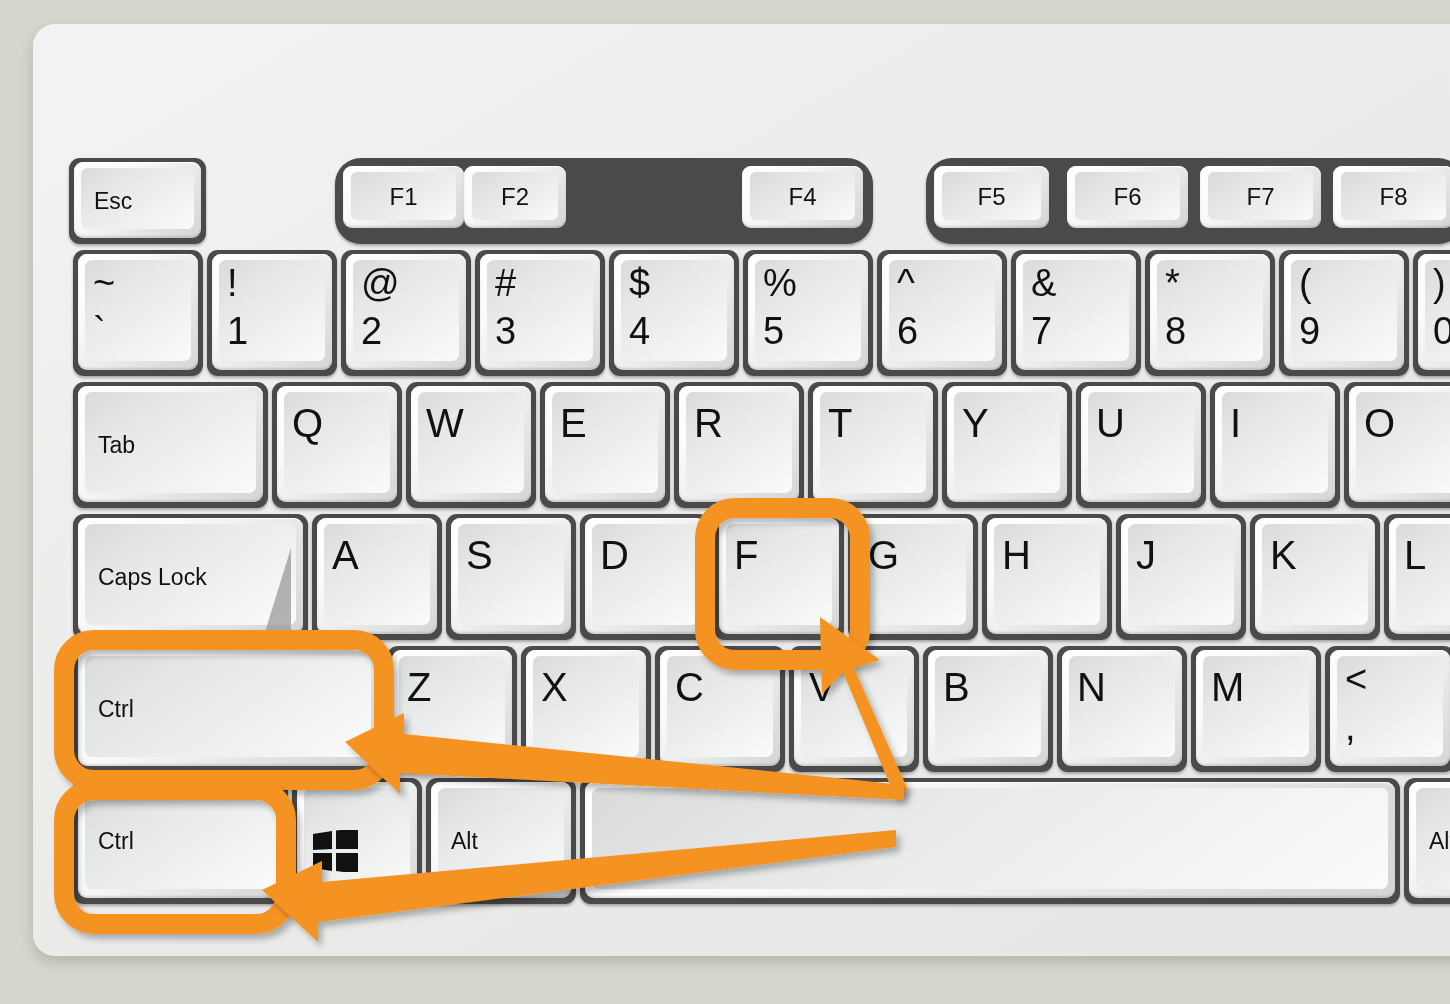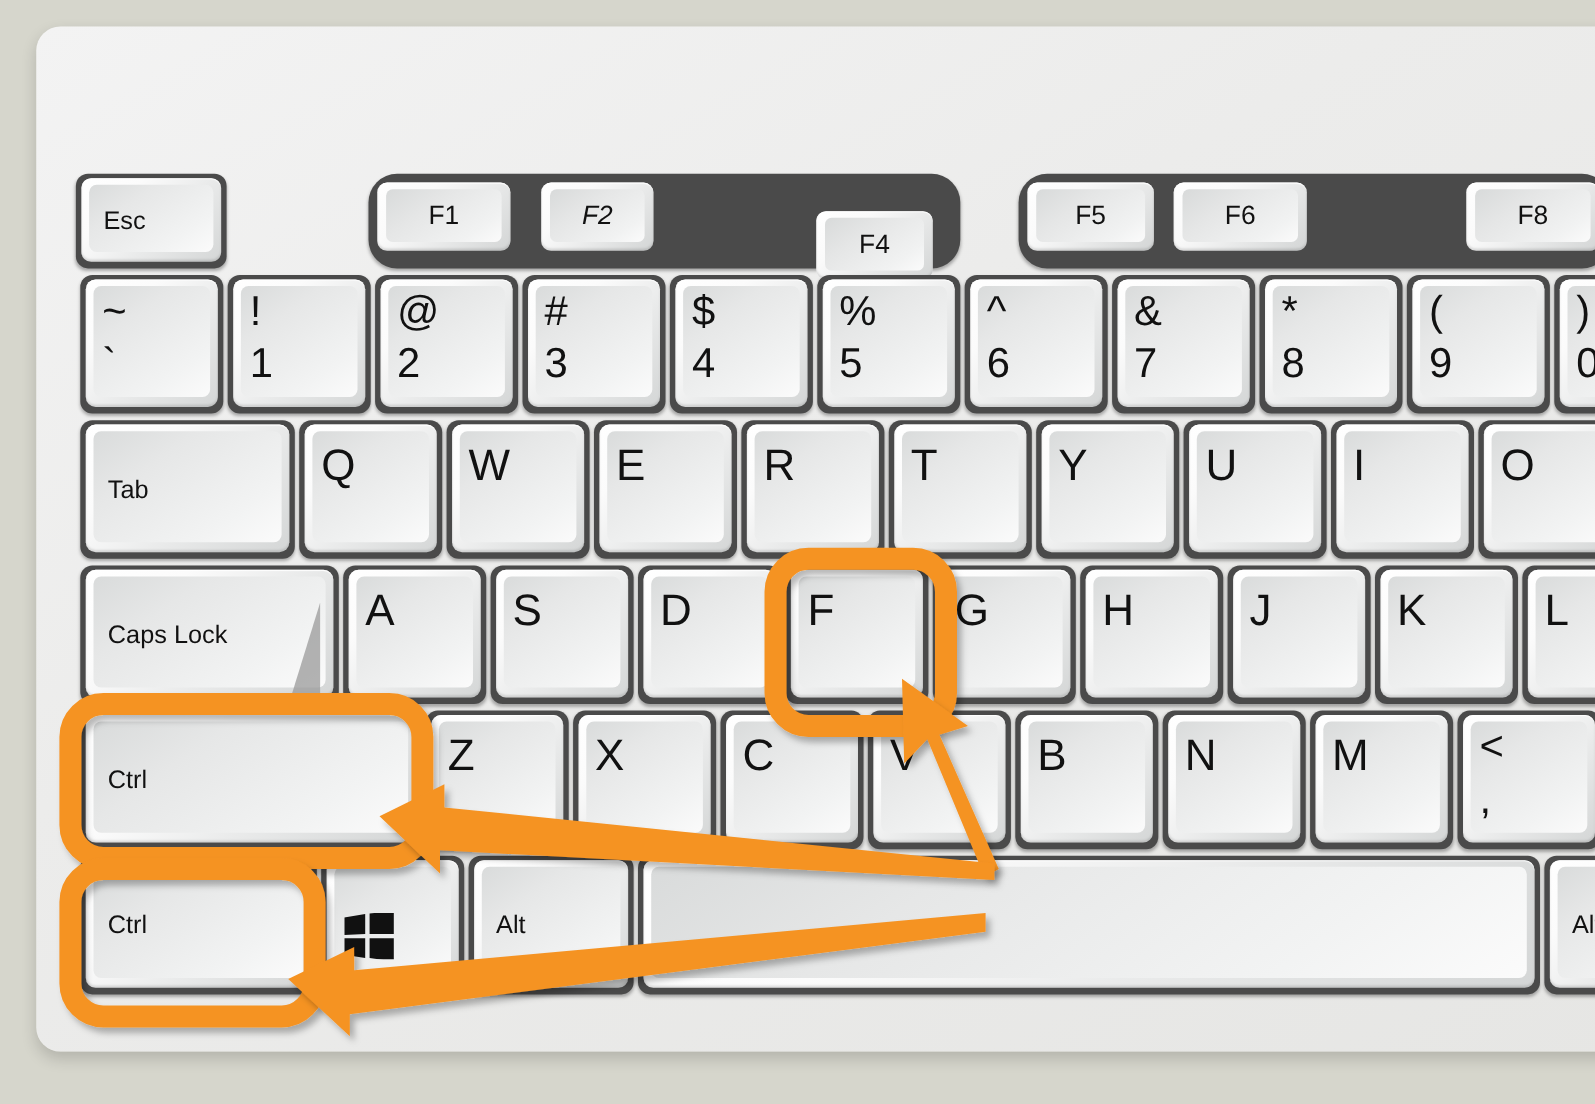--- a/index.html
+++ b/index.html
@@ -132,34 +132,37 @@
 
   <div class="key" style="left:36px; top:134px; width:137px; height:86px;">
     <div class="cap"></div>
     <span class="lbl lbl-word">Esc</span>
   </div>
 
   <div class="fn-group" style="left:302px; top:134px; width:538px; height:86px;">
     <div class="fkey" style="left:8px; width:121px;">
       <span class="lbl lbl-fn">F1</span>
     </div>
-    <div class="fkey" style="left:157px; width:102px;font-style:italic;">
+    <div class="fkey" style="left:129px; width:102px;">
       <span class="lbl lbl-fn">F2</span>
     </div>
-    <div class="fkey" style="left:407px; width:106px;margin-top:26px;">
+    <div class="fkey" style="left:407px; width:121px;">
       <span class="lbl lbl-fn">F4</span>
     </div>
   </div>
 
   <div class="fn-group" style="left:893px; top:134px; width:538px; height:86px;">
     <div class="fkey" style="left:8px; width:115px;">
       <span class="lbl lbl-fn">F5</span>
     </div>
     <div class="fkey" style="left:141px; width:121px;">
       <span class="lbl lbl-fn">F6</span>
+    </div>
+    <div class="fkey" style="left:274px; width:121px;">
+      <span class="lbl lbl-fn">F7</span>
     </div>
     <div class="fkey" style="left:407px; width:121px;">
       <span class="lbl lbl-fn">F8</span>
     </div>
   </div>
 
   <div class="key" style="left:40px; top:226px; width:130px; height:126px;">
     <div class="cap"></div>
     <span class="lbl lbl-top">~</span>
     <span class="lbl lbl-bot">`</span>

